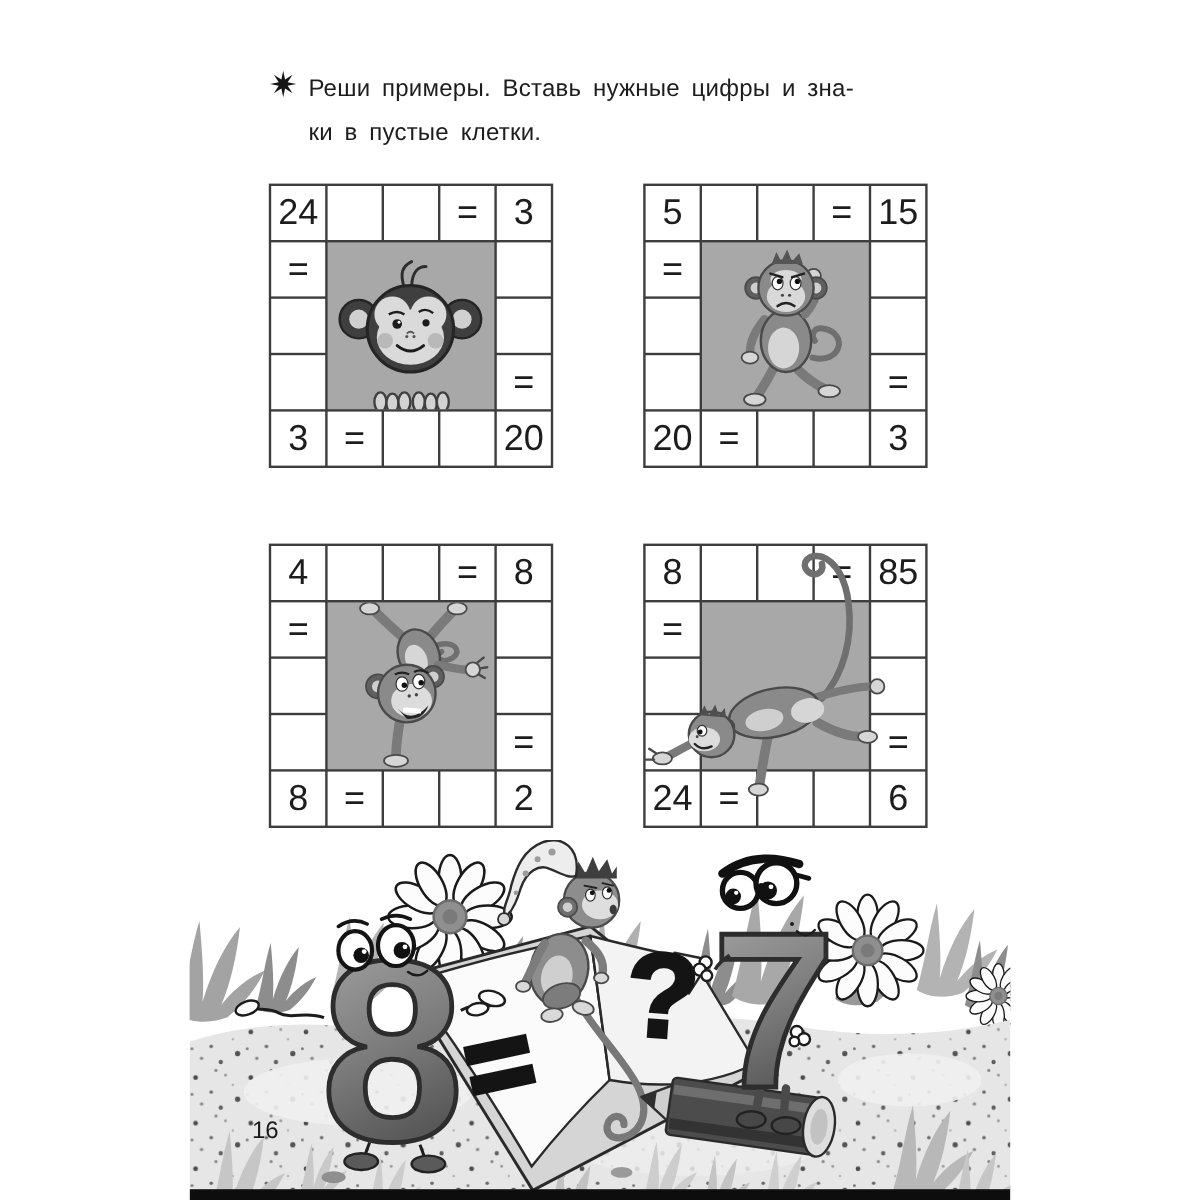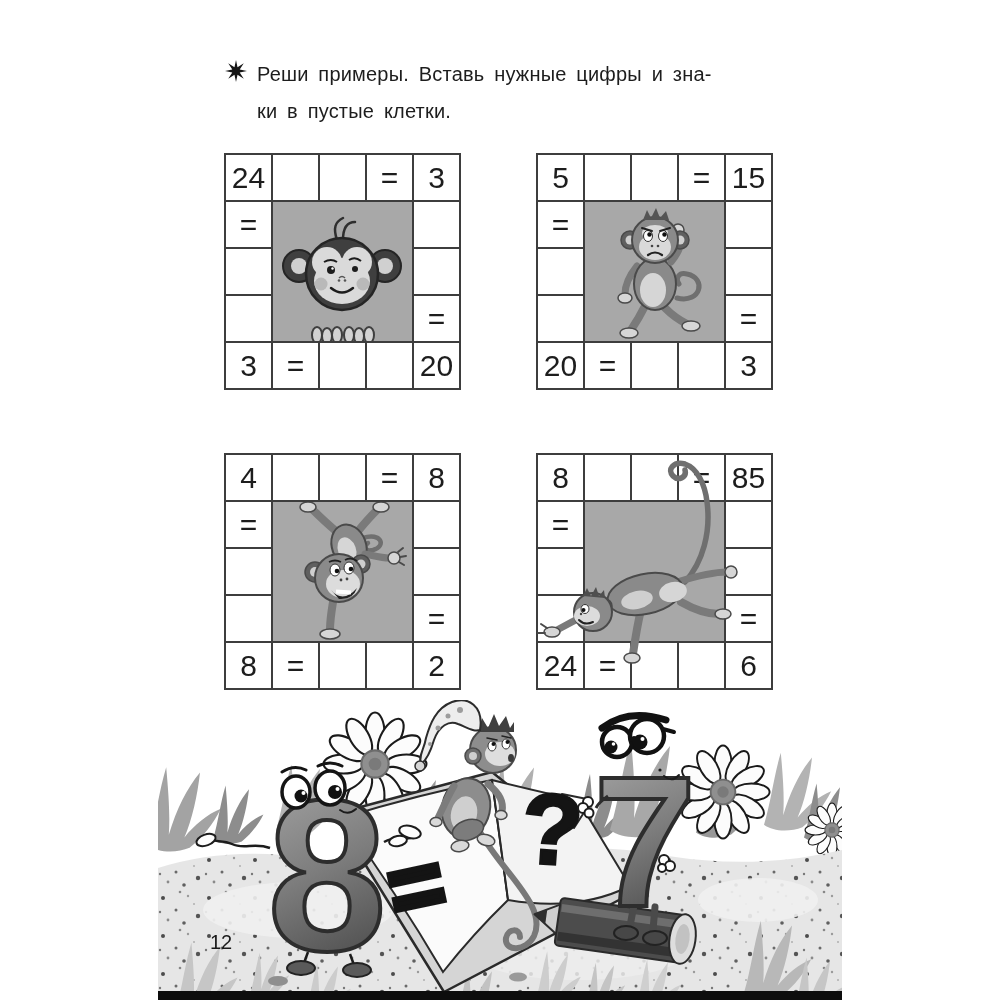--- a/index.html
+++ b/index.html
@@ -445,13 +445,13 @@
     <path d="M473,40 L476,38 M505,29 L516,32" stroke="#111" stroke-width="4" stroke-linecap="round"></path>
   </g>
 
   <ellipse cx="120" cy="281" rx="10" ry="5" fill="#8f8f8f"></ellipse>
   <ellipse cx="360" cy="277" rx="9" ry="4.5" fill="#9a9a9a"></ellipse>
 
   <rect x="0" y="291" width="684" height="9" fill="#0d0d0d"></rect>
 </svg>
 </div>
 
-<div class="pagenum">12</div>
+<div class="pagenum">16</div>
 
 </body></html>

